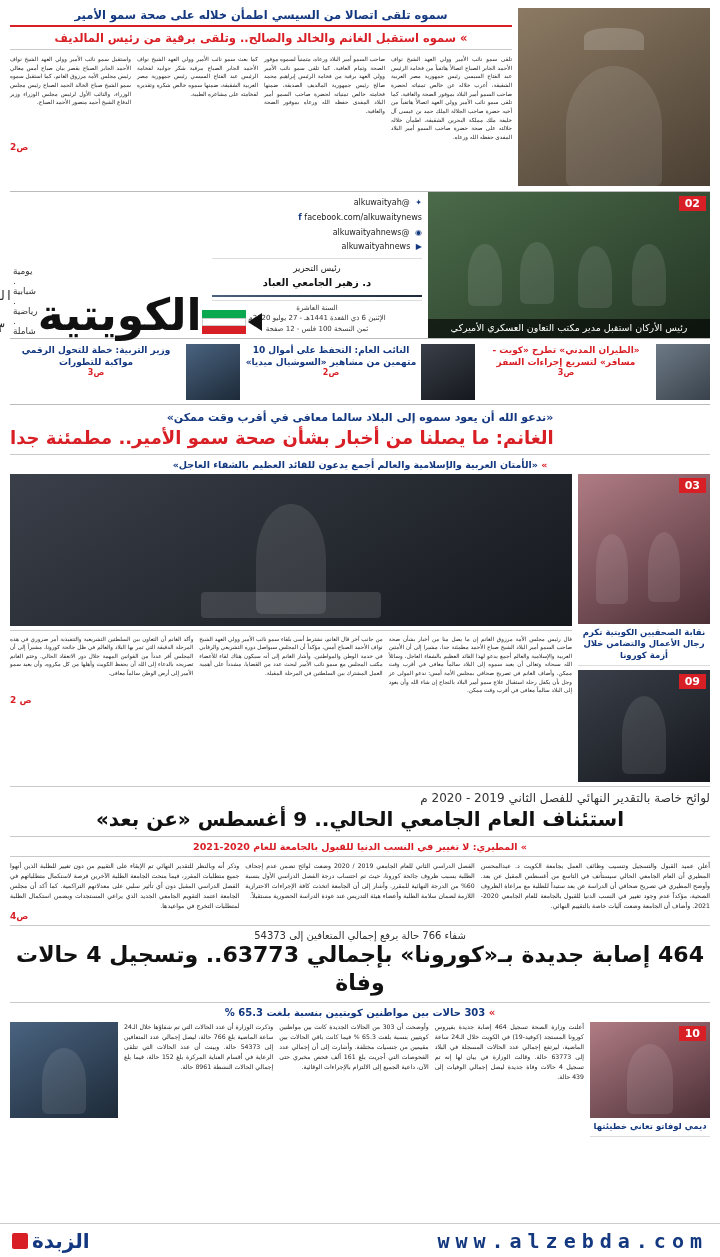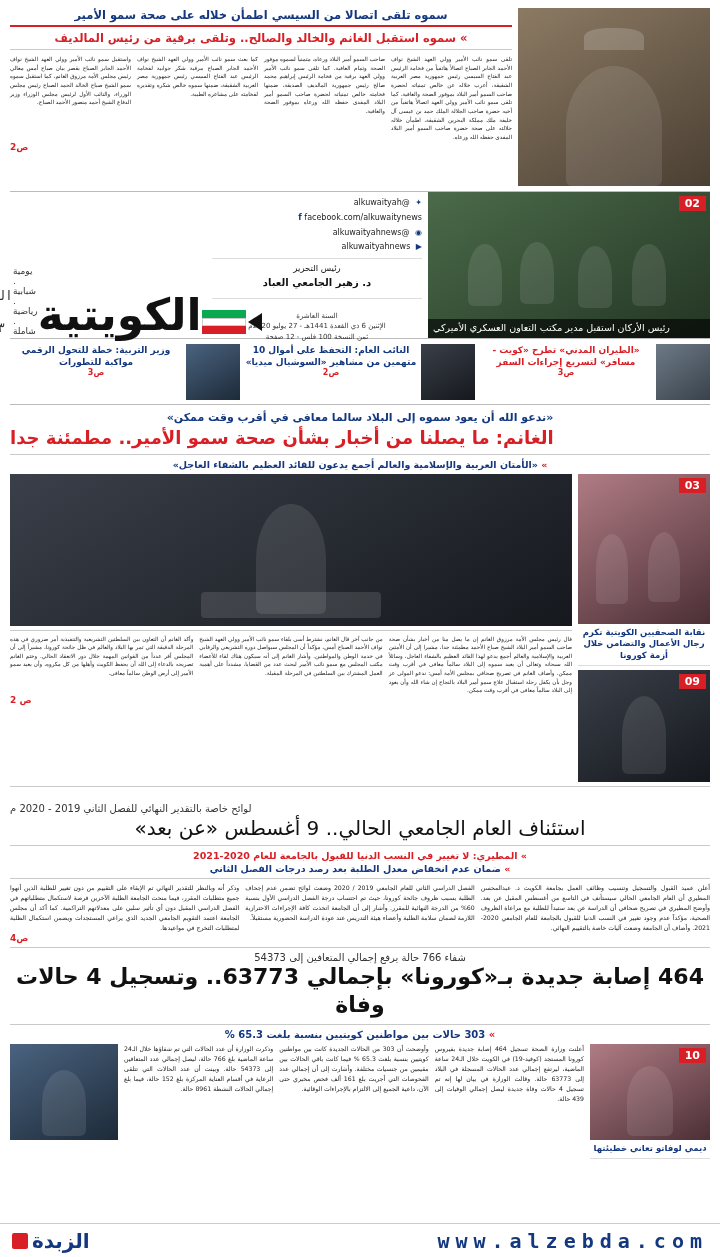--- a/index.html
+++ b/index.html
@@ -49,21 +49,21 @@
     z-index: 5;
   }
   .cap-bar {
     background: rgba(0,0,0,0.62);
     color:#fff;
     font-size: 9.5px;
     line-height: 1.35;
     padding: 3px 5px;
     position:absolute;
     bottom:0; left:0; right:0;
-    text-align: left;
+    text-align: center;
   }
   .pageref {
     color:#d81f26;
     font-size: 9px;
     font-weight:bold;
     text-align:left;
   }
 
   
   .btext {
@@ -191,21 +191,21 @@
     margin-top:2px;
     direction:rtl;
   }
   .logo-sub2 { font-size:7.5px; color:#555; direction:ltr; text-align:left;}
   .mast-datebar {
     font-size:7px;
     color:#333;
     text-align:center;
     border-top:1px solid #ddd;
     margin-top:3px;
-    padding-top:12px;
+    padding-top:2px;
     line-height:1.5;
   }
 
   
   .promos {
     display:flex;
     gap:5px;
     margin-top:5px;
     border-bottom:1px solid #bbb;
     padding-bottom:4px;
@@ -257,29 +257,29 @@
     color:#14387f;
     text-align:center;
     line-height:1.4;
     padding:3px 2px;
     border-bottom:1px solid #ddd;
   }
   .inner-photo { width:100%; height:152px; }
 
   
   .uni-note {
-    text-align:left;
-    font-size:10px;
+    text-align:right;
+    font-size:12px;
     color:#333;
-    margin-top:16px;
+    margin-top:4px;
   }
   .uni-head {
     text-align:center;
     font-size:20px;
-    font-weight:normal;
+    font-weight:bold;
     color:#111;
     line-height:1.25;
     margin-top:2px;
   }
   .uni-sub {
     text-align:center;
     font-size:9.5px;
     font-weight:bold;
     color:#d81f26;
     margin-top:4px;
@@ -519,24 +519,20 @@
   <div class="rule"></div>
 
   <div>
     <div class="uni-note">لوائح خاصة بالتقدير النهائي للفصل الثاني 2019 - 2020 م</div>
     <div class="uni-head">استئناف العام الجامعي الحالي.. 9 أغسطس «عن بعد»</div>
     <div class="rule"></div>
     <div class="uni-sub">
       <span class="quotemark">»</span>
       <span>المطيري: لا تغيير في النسب الدنيا للقبول بالجامعة للعام 2020-2021</span>
     </div>
-    <div class="uni-sub2">
-      <span class="quotemark">»</span>
-      <span>ضمان عدم انخفاض معدل الطلبة بعد رصد درجات الفصل الثاني</span>
-    </div>
     <div class="rule"></div>
     <div style="display:flex;gap:6px;">
       <div class="btext s7" style="flex:1 1 0;">أعلن عميد القبول والتسجيل وتنسيب وظائف العمل بجامعة الكويت د. عبدالمحسن المطيري أن العام الجامعي الحالي سيستأنف في التاسع من أغسطس المقبل عن بعد.
 
 وأوضح المطيري في تصريح صحافي أن الدراسة عن بعد ستبدأ للطلبة مع مراعاة الظروف الصحية، مؤكداً عدم وجود تغيير في النسب الدنيا للقبول بالجامعة للعام الجامعي 2020-2021.
 
 وأضاف أن الجامعة وضعت آليات خاصة بالتقييم النهائي.</div>
       <div class="btext s7" style="flex:1 1 0;">الفصل الدراسي الثاني للعام الجامعي 2019 / 2020 وضعت لوائح تضمن عدم إجحاف الطلبة بسبب ظروف جائحة كورونا، حيث تم احتساب درجة الفصل الدراسي الأول بنسبة 60% من الدرجة النهائية للمقرر.
 
 وأشار إلى أن الجامعة اتخذت كافة الإجراءات الاحترازية اللازمة لضمان سلامة الطلبة وأعضاء هيئة التدريس عند عودة الدراسة الحضورية مستقبلاً.</div>

